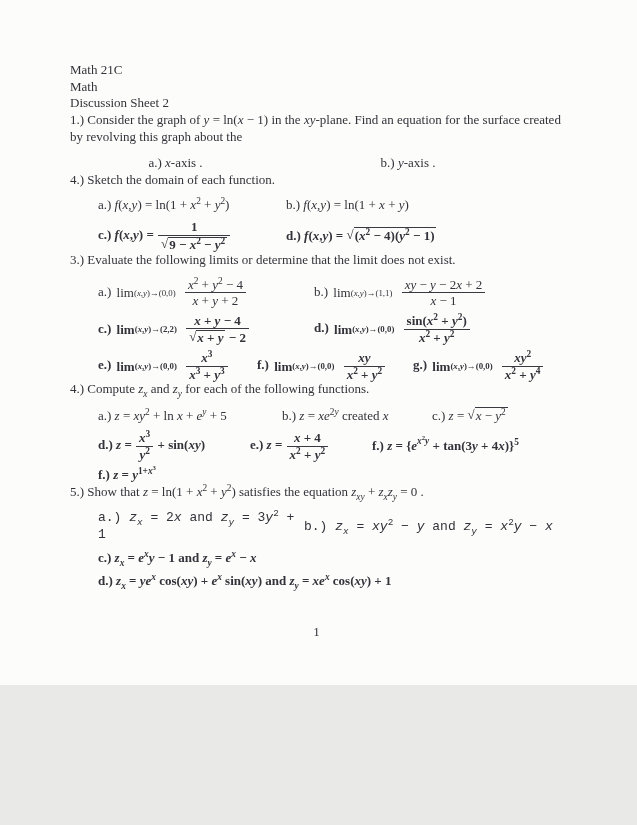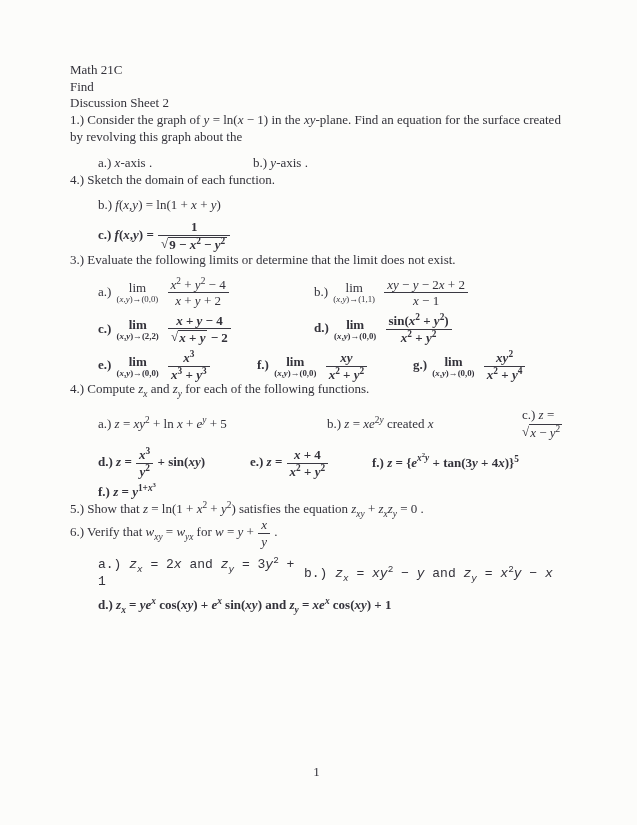--- a/index.html
+++ b/index.html
@@ -1,79 +1,81 @@
 <!DOCTYPE html>
 <html><head>
 <meta charset="utf-8">
 <style>
   html,body{margin:0;padding:0;background:#e9e9e7;}
   .page{
-    width:637px;height:825px;overflow:hidden;position:relative;
+    width:637px;height:685px;overflow:hidden;position:relative;
     background:#fcfcfa;color:#33323a;
     font-family:"Liberation Serif","DejaVu Serif",serif;
     font-size:13px;line-height:1.3;
     padding:62px 74px 0 70px;box-sizing:border-box;
   }
   .hdr div{line-height:1.28;}
   .prob{}
   .stmt{max-width:497px;}
   .items{padding-left:28px;margin-top:9px;}
   .row{display:grid;align-items:center;}
   .row + .row{margin-top:6px;font-weight:bold;}
-  .p1r{grid-template-columns:155px 1fr;}
+  .p1r{grid-template-columns:155px 1fr;text-align:center;}
   .p2r{grid-template-columns:188px 1fr;}
   .p3ra{grid-template-columns:216px 1fr;}
   .p3rb{grid-template-columns:159px 156px 1fr;}
-  .p4ra{grid-template-columns:184px 150px 1fr;gap:45px;}
+  .p4ra{grid-template-columns:184px 150px 1fr;}
   .p4rb{grid-template-columns:152px 122px 1fr;}
   .p7r{grid-template-columns:206px 1fr;font-family:Liberation Mono, monospace;}
   .single{grid-template-columns:1fr;}
   .math{white-space:normal;}
   .math i{font-style:italic;}
   .rm{font-style:normal;}
   sup,sub{font-size:72%;line-height:0;}
   .fr{display:inline-block;vertical-align:middle;text-align:center;padding:0 1px;line-height:1.05;}
   .fr .nu{display:block;padding:0 3px 1px;border-bottom:1px solid #3a3942;}
   .fr .de{display:block;padding:1px 3px 0;}
   .sq{white-space:nowrap;display:inline-block;}
   .sqr{display:inline-block;transform:translateY(-1px);}
   .sqi{display:inline-block;border-top:1px solid #3a3942;padding:0 2px 0 1px;}
-  .lm{display:inline-flex;flex-direction:column;align-items:center;vertical-align:middle;margin:0 5px 0 2px;line-height:1.02;}
+  .lm{display:inline-flex;align-items:center;vertical-align:middle;margin:0 5px 0 2px;line-height:1.02;}
   .lms{font-size:68%;margin-top:1px;}
   .pagenum{position:absolute;bottom:44px;left:70px;right:74px;text-align:center;}
 </style>
 </head>
 <body>
 
 <div class="page">
 
   <div class="hdr">
     <div>Math 21C</div>
-    <div>Find</div>
+    <div>Math</div>
     <div>Discussion Sheet 2</div>
   </div>
 
   <div class="prob">
     <div class="stmt">1.)  Consider the graph of <span class="math"><i>y</i> = <span class="rm">ln</span>(<i>x</i> − 1)</span> in the <span class="math"><i>xy</i></span>-plane.  Find an equation for the surface created by revolving this graph about the</div>
     <div class="items">
       <div class="row p1r">
         <span class="itm">a.)  <span class="math"><i>x</i></span>-axis .</span>
         <span class="itm">b.)  <span class="math"><i>y</i></span>-axis .</span>
       </div>
     </div>
   </div>
 
   <div class="prob">
     <div class="stmt">4.)  Sketch the domain of each function.</div>
     <div class="items">
       <div class="row p2r">
+        <span class="itm">a.)  <span class="math"><i>f</i>(<i>x</i>,<i>y</i>) = <span class="rm">ln</span>(1 + <i>x</i><sup>2</sup> + <i>y</i><sup>2</sup>)</span></span>
         <span class="itm">b.)  <span class="math"><i>f</i>(<i>x</i>,<i>y</i>) = <span class="rm">ln</span>(1 + <i>x</i> + <i>y</i>)</span></span>
       </div>
       <div class="row p2r">
         <span class="itm">c.)  <span class="math"><i>f</i>(<i>x</i>,<i>y</i>) = <span class="fr"><span class="nu">1</span><span class="de"><span class="sq"><span class="sqr">√</span><span class="sqi">9 − <i>x</i><sup>2</sup> − <i>y</i><sup>2</sup></span></span></span></span></span></span>
+        <span class="itm">d.)  <span class="math"><i>f</i>(<i>x</i>,<i>y</i>) = <span class="sq"><span class="sqr">√</span><span class="sqi">(<i>x</i><sup>2</sup> − 4)(<i>y</i><sup>2</sup> − 1)</span></span></span></span>
       </div>
     </div>
   </div>
 
   <div class="prob">
     <div class="stmt">3.)  Evaluate the following limits or determine that the limit does not exist.</div>
     <div class="items">
       <div class="row p3ra">
         <span class="itm">a.)  <span class="math"><span class="lm">
                 <span class="lmt rm">lim</span>
@@ -127,29 +129,29 @@
       <div class="row single">
         <span class="itm">f.)  <span class="math"><i>z</i> = <i>y</i><sup>1+<i>x</i><sup>3</sup></sup></span></span>
       </div>
     </div>
   </div>
 
   <div class="prob">
     <div class="stmt">5.)  Show that  <span class="math"><i>z</i> = <span class="rm">ln</span>(1 + <i>x</i><sup>2</sup> + <i>y</i><sup>2</sup>)</span>  satisfies the equation  <span class="math"><i>z</i><sub><i>xy</i></sub> + <i>z</i><sub><i>x</i></sub><i>z</i><sub><i>y</i></sub> = 0</span>  .</div>
   </div>
 
-  <div class="prob">
-    <div class="stmt">6.)  Verify that  <span class="math"><i>w</i><sub><i>xy</i></sub> = <i>w</i><sub><i>yx</i></sub></span>  for  <span class="math"><i>w</i> = <i>y</i> + <span class="fr"><span class="nu"><i>x</i></span><span class="de"><i>y</i></span></span></span>  .</div>
-  </div>
 
   <div class="prob">
     <div class="items">
       <div class="row p7r">
         <span class="itm">a.)  <span class="math"><i>z</i><sub><i>x</i></sub> = 2<i>x</i></span>  and  <span class="math"><i>z</i><sub><i>y</i></sub> = 3<i>y</i><sup>2</sup> + 1</span></span>
         <span class="itm">b.)  <span class="math"><i>z</i><sub><i>x</i></sub> = <i>xy</i><sup>2</sup> − <i>y</i></span>  and  <span class="math"><i>z</i><sub><i>y</i></sub> = <i>x</i><sup>2</sup><i>y</i> − <i>x</i></span></span>
+      </div>
+      <div class="row single">
+        <span class="itm">c.)  <span class="math"><i>z</i><sub><i>x</i></sub> = <i>e</i><sup><i>x</i></sup><i>y</i> − 1</span>  and  <span class="math"><i>z</i><sub><i>y</i></sub> = <i>e</i><sup><i>x</i></sup> − <i>x</i></span></span>
       </div>
       <div class="row single">
         <span class="itm">d.)  <span class="math"><i>z</i><sub><i>x</i></sub> = <i>ye</i><sup><i>x</i></sup> <span class="rm">cos</span>(<i>xy</i>) + <i>e</i><sup><i>x</i></sup> <span class="rm">sin</span>(<i>xy</i>)</span>  and  <span class="math"><i>z</i><sub><i>y</i></sub> = <i>xe</i><sup><i>x</i></sup> <span class="rm">cos</span>(<i>xy</i>) + 1</span></span>
       </div>
     </div>
   </div>
 
   <div class="pagenum">1</div>
 
 </div>

